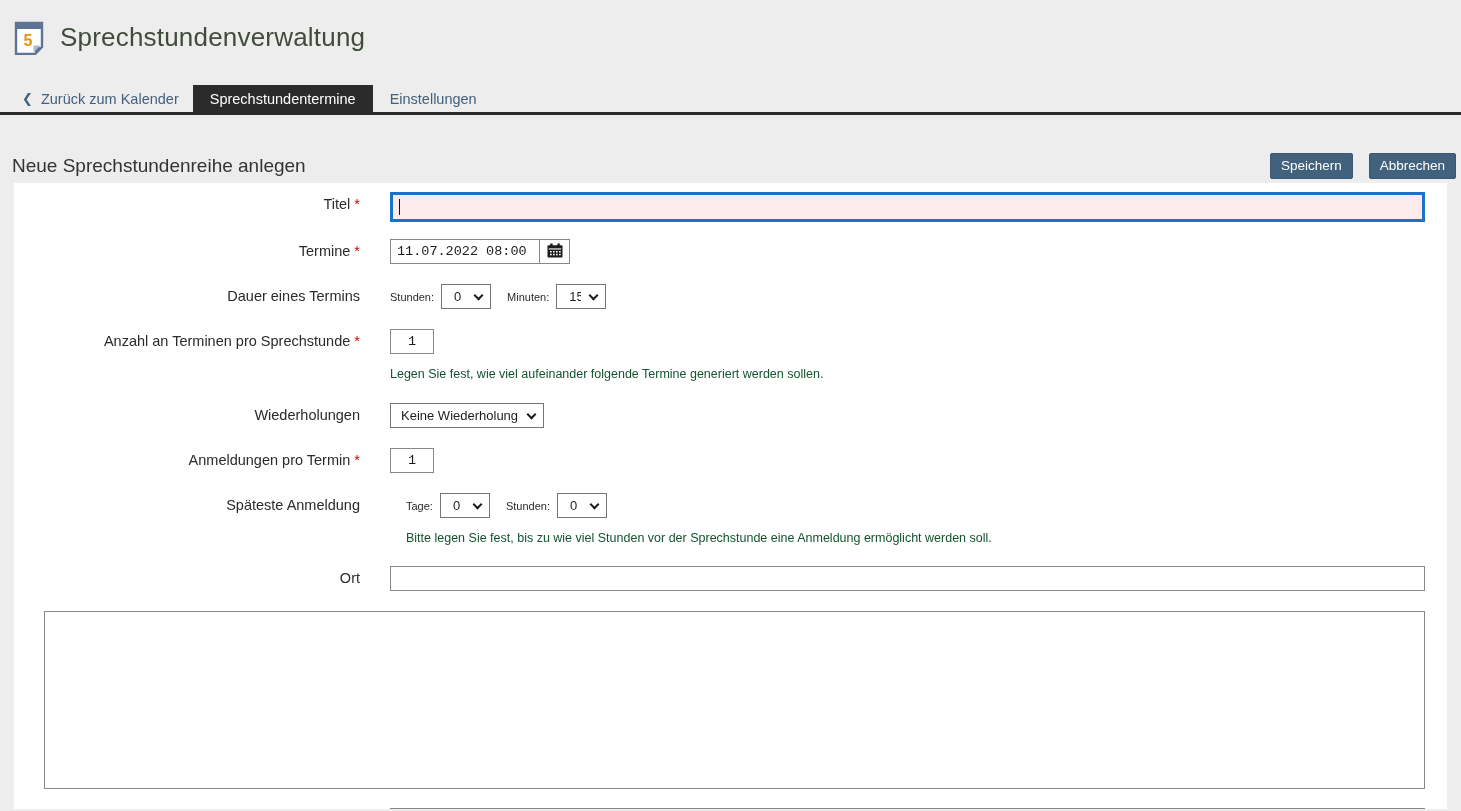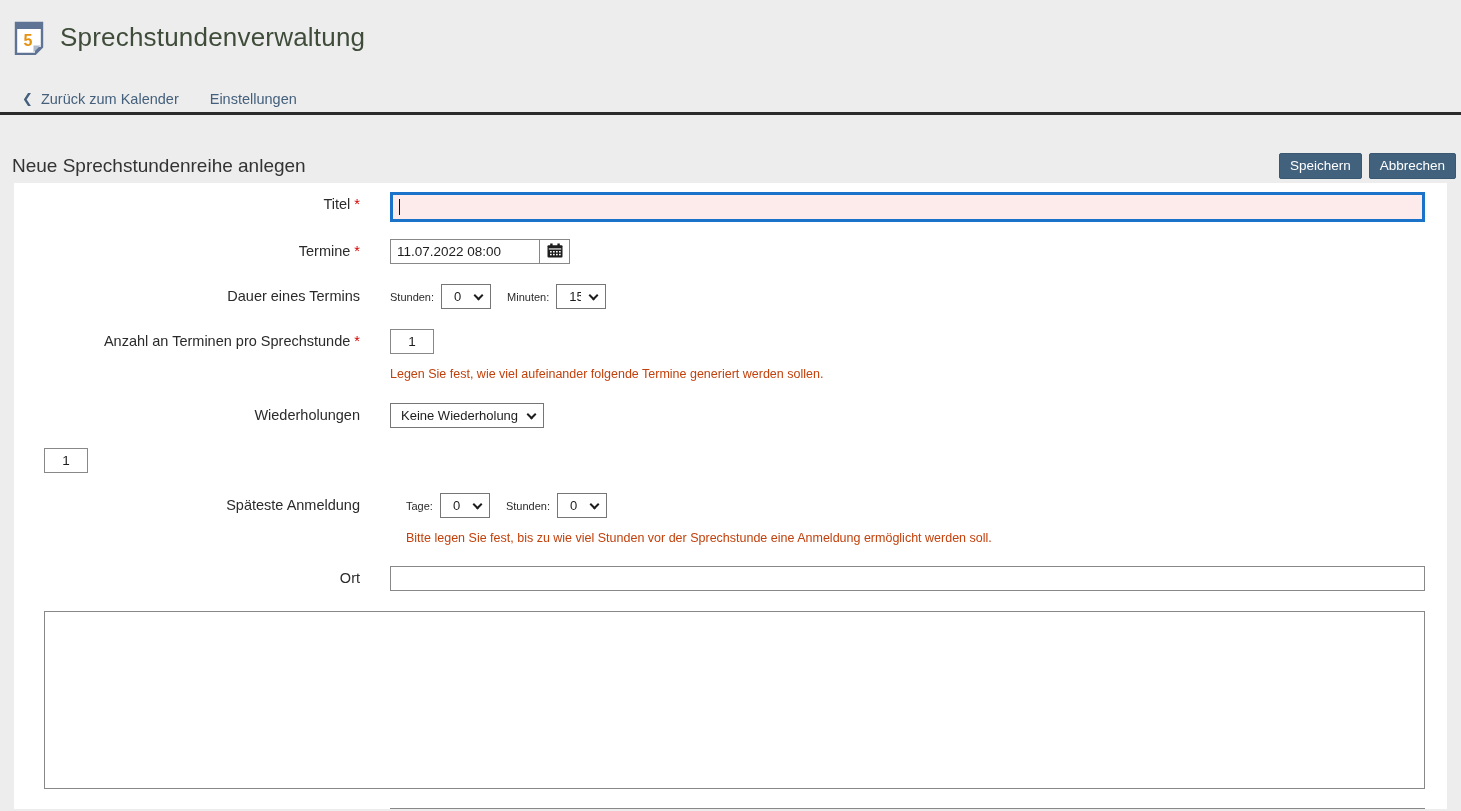--- a/index.html
+++ b/index.html
@@ -39,21 +39,21 @@
     font-size:14.5px; color:#44607c; text-decoration:none;
     padding:0 17px; cursor:pointer;
   }
   .tab.active { background:#2b2b2b; color:#ffffff; }
   
   .toolbar {
     display:flex; justify-content:space-between; align-items:center;
     margin-top:37px; padding:0 5px 0 12px; height:27px;
   }
   .page-title { font-size:19px; font-weight:400; color:#333333; }
-  .toolbar-buttons { display:flex; gap:7px; }
+  .toolbar-buttons { display:flex; gap:16px; }
   .btn {
     background:#41617d; color:#ffffff; border:1px solid #3a5871;
     font-family:inherit; font-size:13.5px;
     padding:4px 10px 5px; border-radius:2px; cursor:pointer;
   }
   
   .panel {
     margin:4px 14px 0 14px;
     background:#ffffff;
     height:626px;
@@ -62,21 +62,21 @@
   }
   .row { display:flex; align-items:flex-start; }
   .row-label {
     flex:0 0 346px; text-align:right;
     font-size:14.5px; color:#2b2b2b;
     padding-top:4px;
   }
   .req { color:#d40000; }
   .row-ctrl { flex:1 1 auto; padding-left:30px; min-width:0; }
   .txt {
-    font-family:Liberation Sans, sans-serif; font-size:13.5px; color:#1d1d1d;
+    font-family:Liberation Mono, monospace; font-size:13.5px; color:#1d1d1d;
     height:25px; border:1px solid #888888; background:#fff;
     padding:2px 6px; outline:none;
   }
   .full { width:100%; }
   .titel-wrap { position:relative; }
   .titel-wrap::after {
     content:""; position:absolute; left:9px; top:7px;
     width:1px; height:16px; background:#111;
   }
   .titel-input {
@@ -103,21 +103,21 @@
   }
   select {
     -webkit-appearance:none; appearance:none;
     font-family:inherit; font-size:13px; color:#1d1d1d;
     height:25px; border:1px solid #767676; background:#fff;
     padding:0 24px 0 12px; cursor:pointer; outline:none;
   }
   .sel-small { width:50px; }
   .sel-wide  { width:154px; padding-left:10px; }
   .num { width:44px; text-align:center; }
-  .hint { font-size:12.5px; color:#c2410c; margin-top:13px; }
+  .hint { font-size:12.5px; color:#14532d; margin-top:13px; }
   .textarea {
     font-family:inherit; font-size:13.5px; color:#1d1d1d;
     width:100%; height:178px; border:1px solid #888888;
     padding:4px 6px; resize:none; outline:none;
   }
   
   .mb17 { margin-bottom:17px; }
   .mb20 { margin-bottom:20px; }
   .mb21 { margin-bottom:21px;gap:16px; }
   .mb22 { margin-bottom:22px; }
@@ -139,20 +139,21 @@
       </svg>
     </span>
     <h1 class="app-title">Sprechstundenverwaltung</h1>
   </header>
 
   <nav class="tabbar">
     <a class="backlink">
       <span class="chev">❮</span>
       <span>Zurück zum Kalender</span>
     </a>
+    <a class="tab active">Sprechstundentermine</a>
     <a class="tab">Einstellungen</a>
   </nav>
 
   <div class="toolbar">
     <h2 class="page-title">Neue Sprechstundenreihe anlegen</h2>
     <div class="toolbar-buttons">
       <button class="btn">Speichern</button>
       <button class="btn">Abbrechen</button>
     </div>
   </div>
@@ -241,20 +242,24 @@
       <div class="row-ctrl">
         <span class="selwrap">
           <select class="sel-wide">
             <option>Keine Wiederholung</option>
           </select>
         </span>
       </div>
     </div>
 
     <div class="row mb20">
+      <div class="row-label">
+        <span>Anmeldungen pro Termin</span>
+        <span class="req">*</span>
+      </div>
       <div class="row-ctrl">
         <input class="txt num" type="text" value="1" style="">
       </div>
     </div>
 
     <div class="row mb21">
       <div class="row-label">
         <span>Späteste Anmeldung</span>
       </div>
       <div class="row-ctrl">

